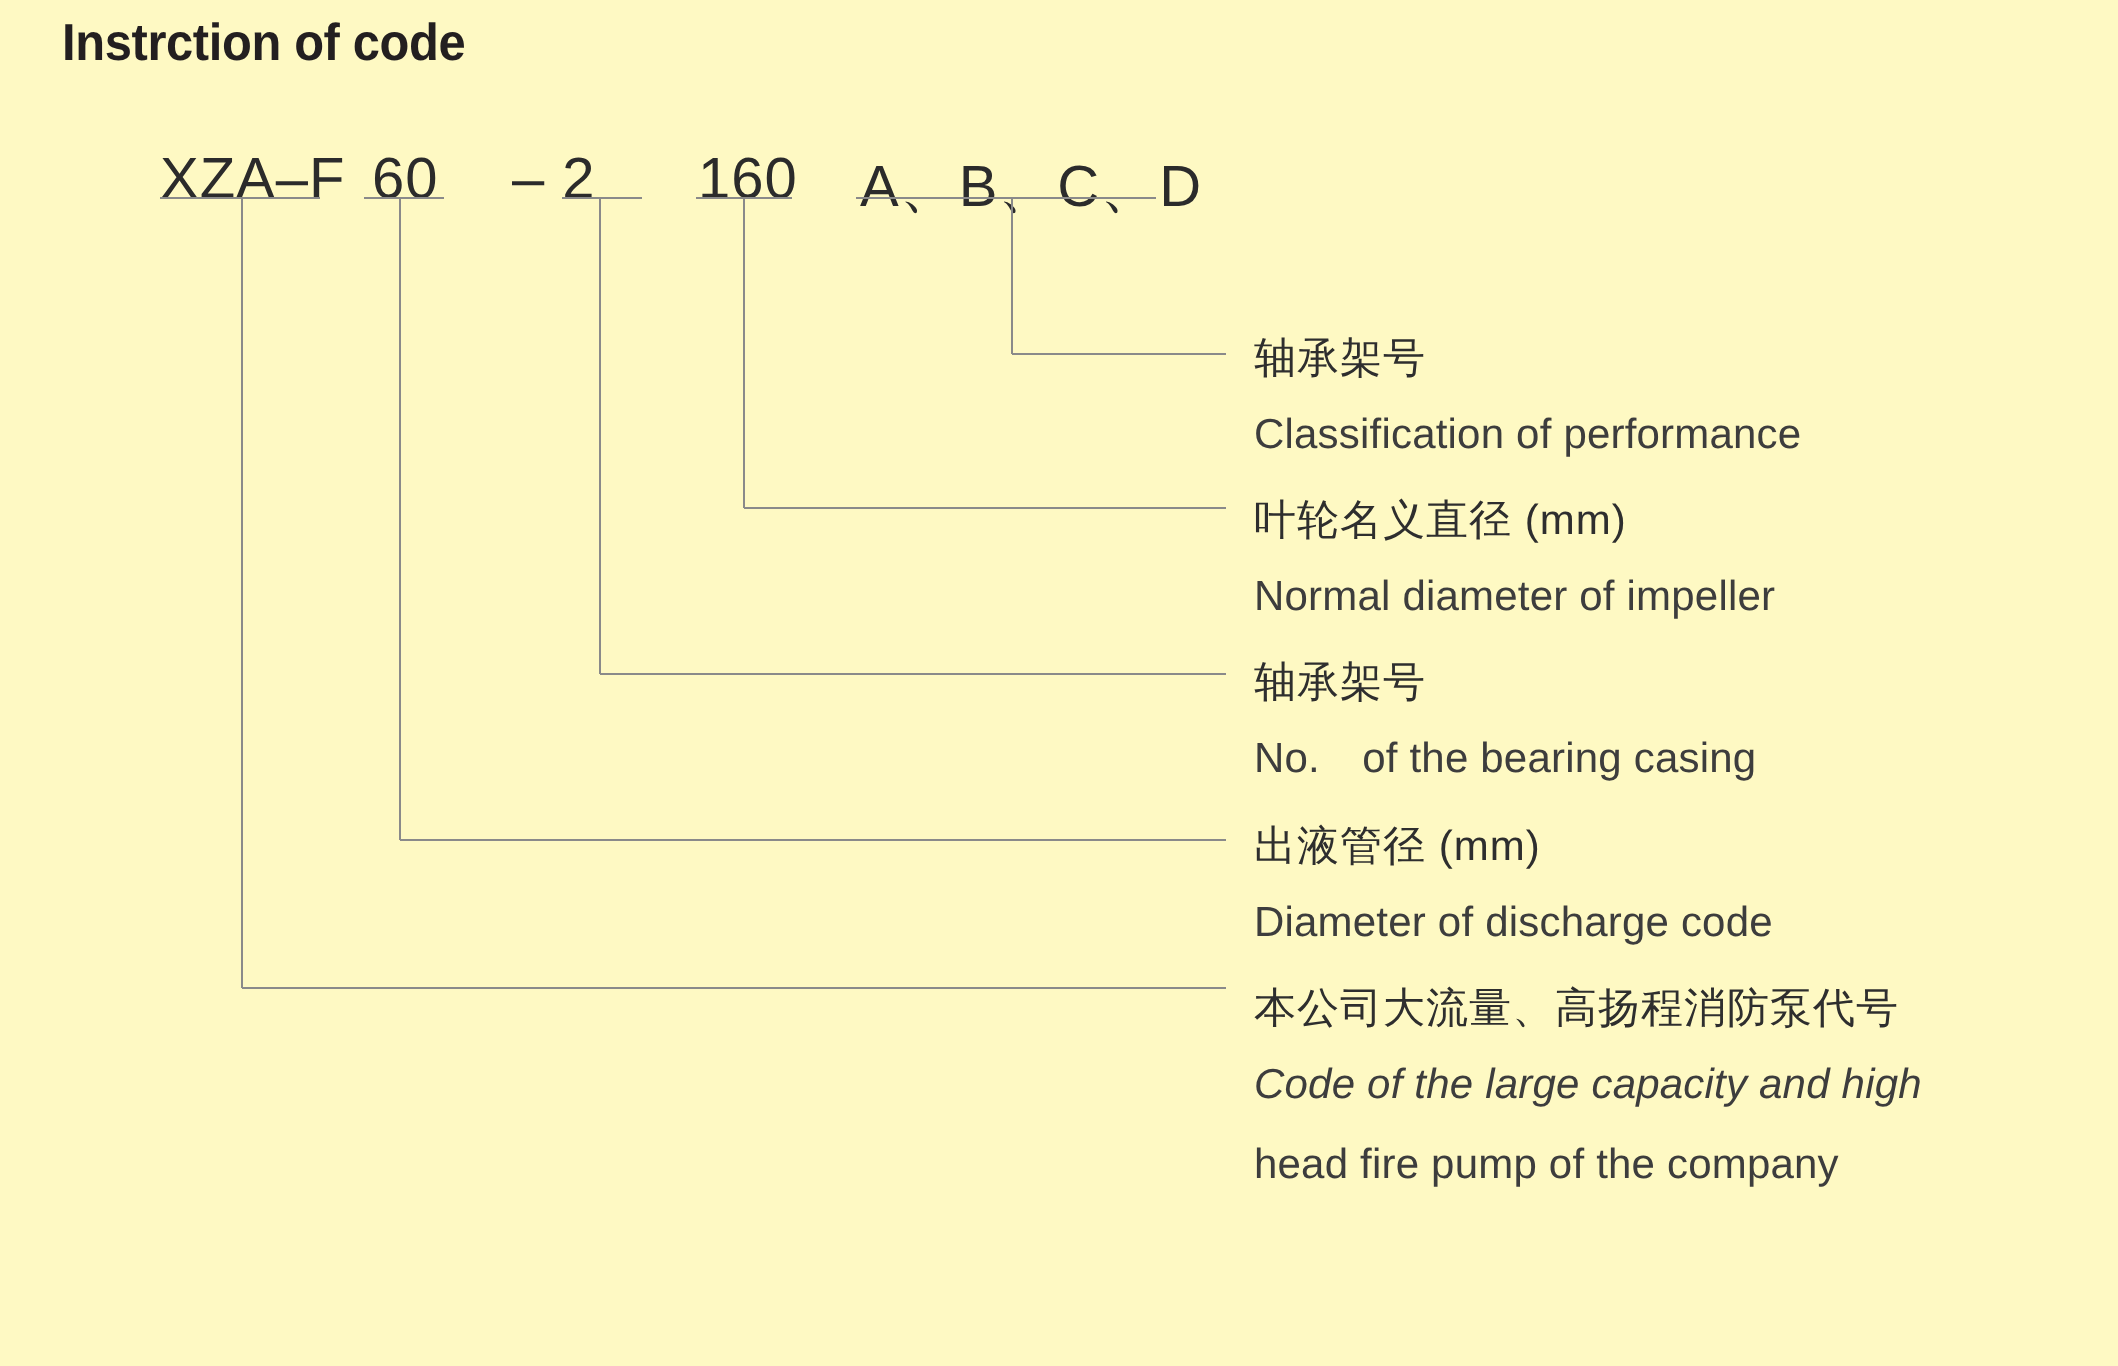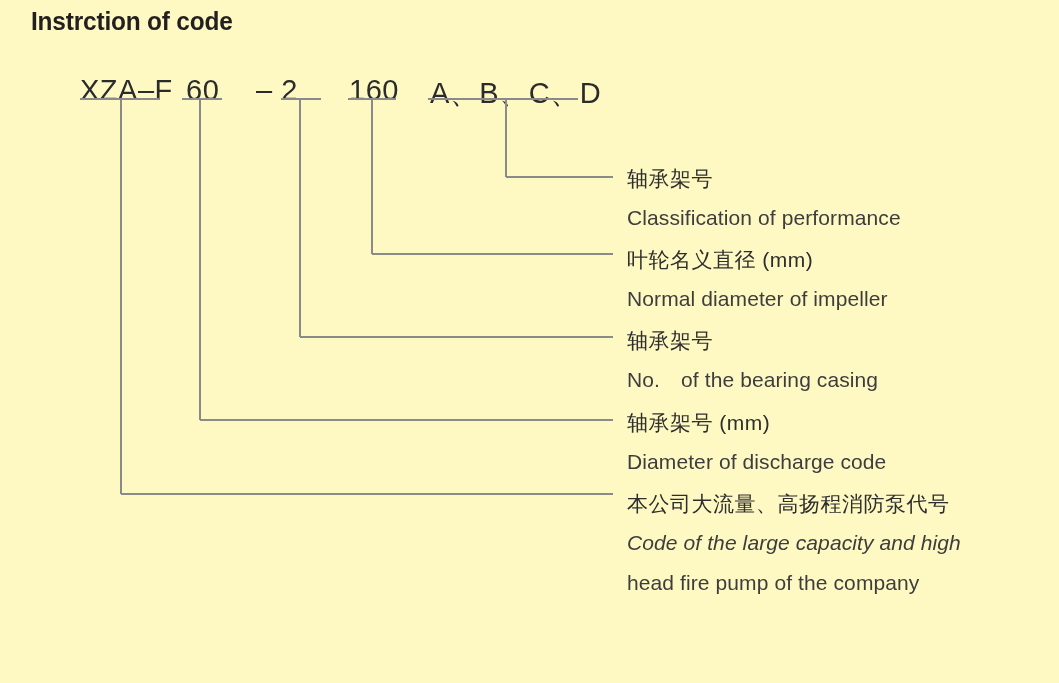--- a/index.html
+++ b/index.html
@@ -106,20 +106,20 @@
       <line x1="121" y1="494" x2="613" y2="494" stroke="#8a8a8a" stroke-width="1.3" shape-rendering="crispEdges"></line>
     </svg>
 
   <div id="desc-layer">
       <div class="desc cn" style="top: 165px;">轴承架号</div>
       <div class="desc en" style="top: 206px;">Classification of performance</div>
       <div class="desc cn" style="top: 246px;">叶轮名义直径 (mm)</div>
       <div class="desc en" style="top: 287px;">Normal diameter of impeller</div>
       <div class="desc cn" style="top: 327px;">轴承架号</div>
       <div class="desc en" style="top: 368px;">No. of the bearing casing</div>
-      <div class="desc cn" style="top: 409px;">轴承架号 (mm)</div>
+      <div class="desc cn" style="top: 409px;">出液管径 (mm)</div>
       <div class="desc en" style="top: 450px;">Diameter of discharge code</div>
       <div class="desc cn" style="top: 490px;">本公司大流量、高扬程消防泵代号</div>
       <div class="desc en" style="top: 531px; font-style: italic;">Code of the large capacity and high</div>
       <div class="desc en" style="top: 571px;">head fire pump of the company</div>
     </div>
 
 </div>
 
 </body></html>

